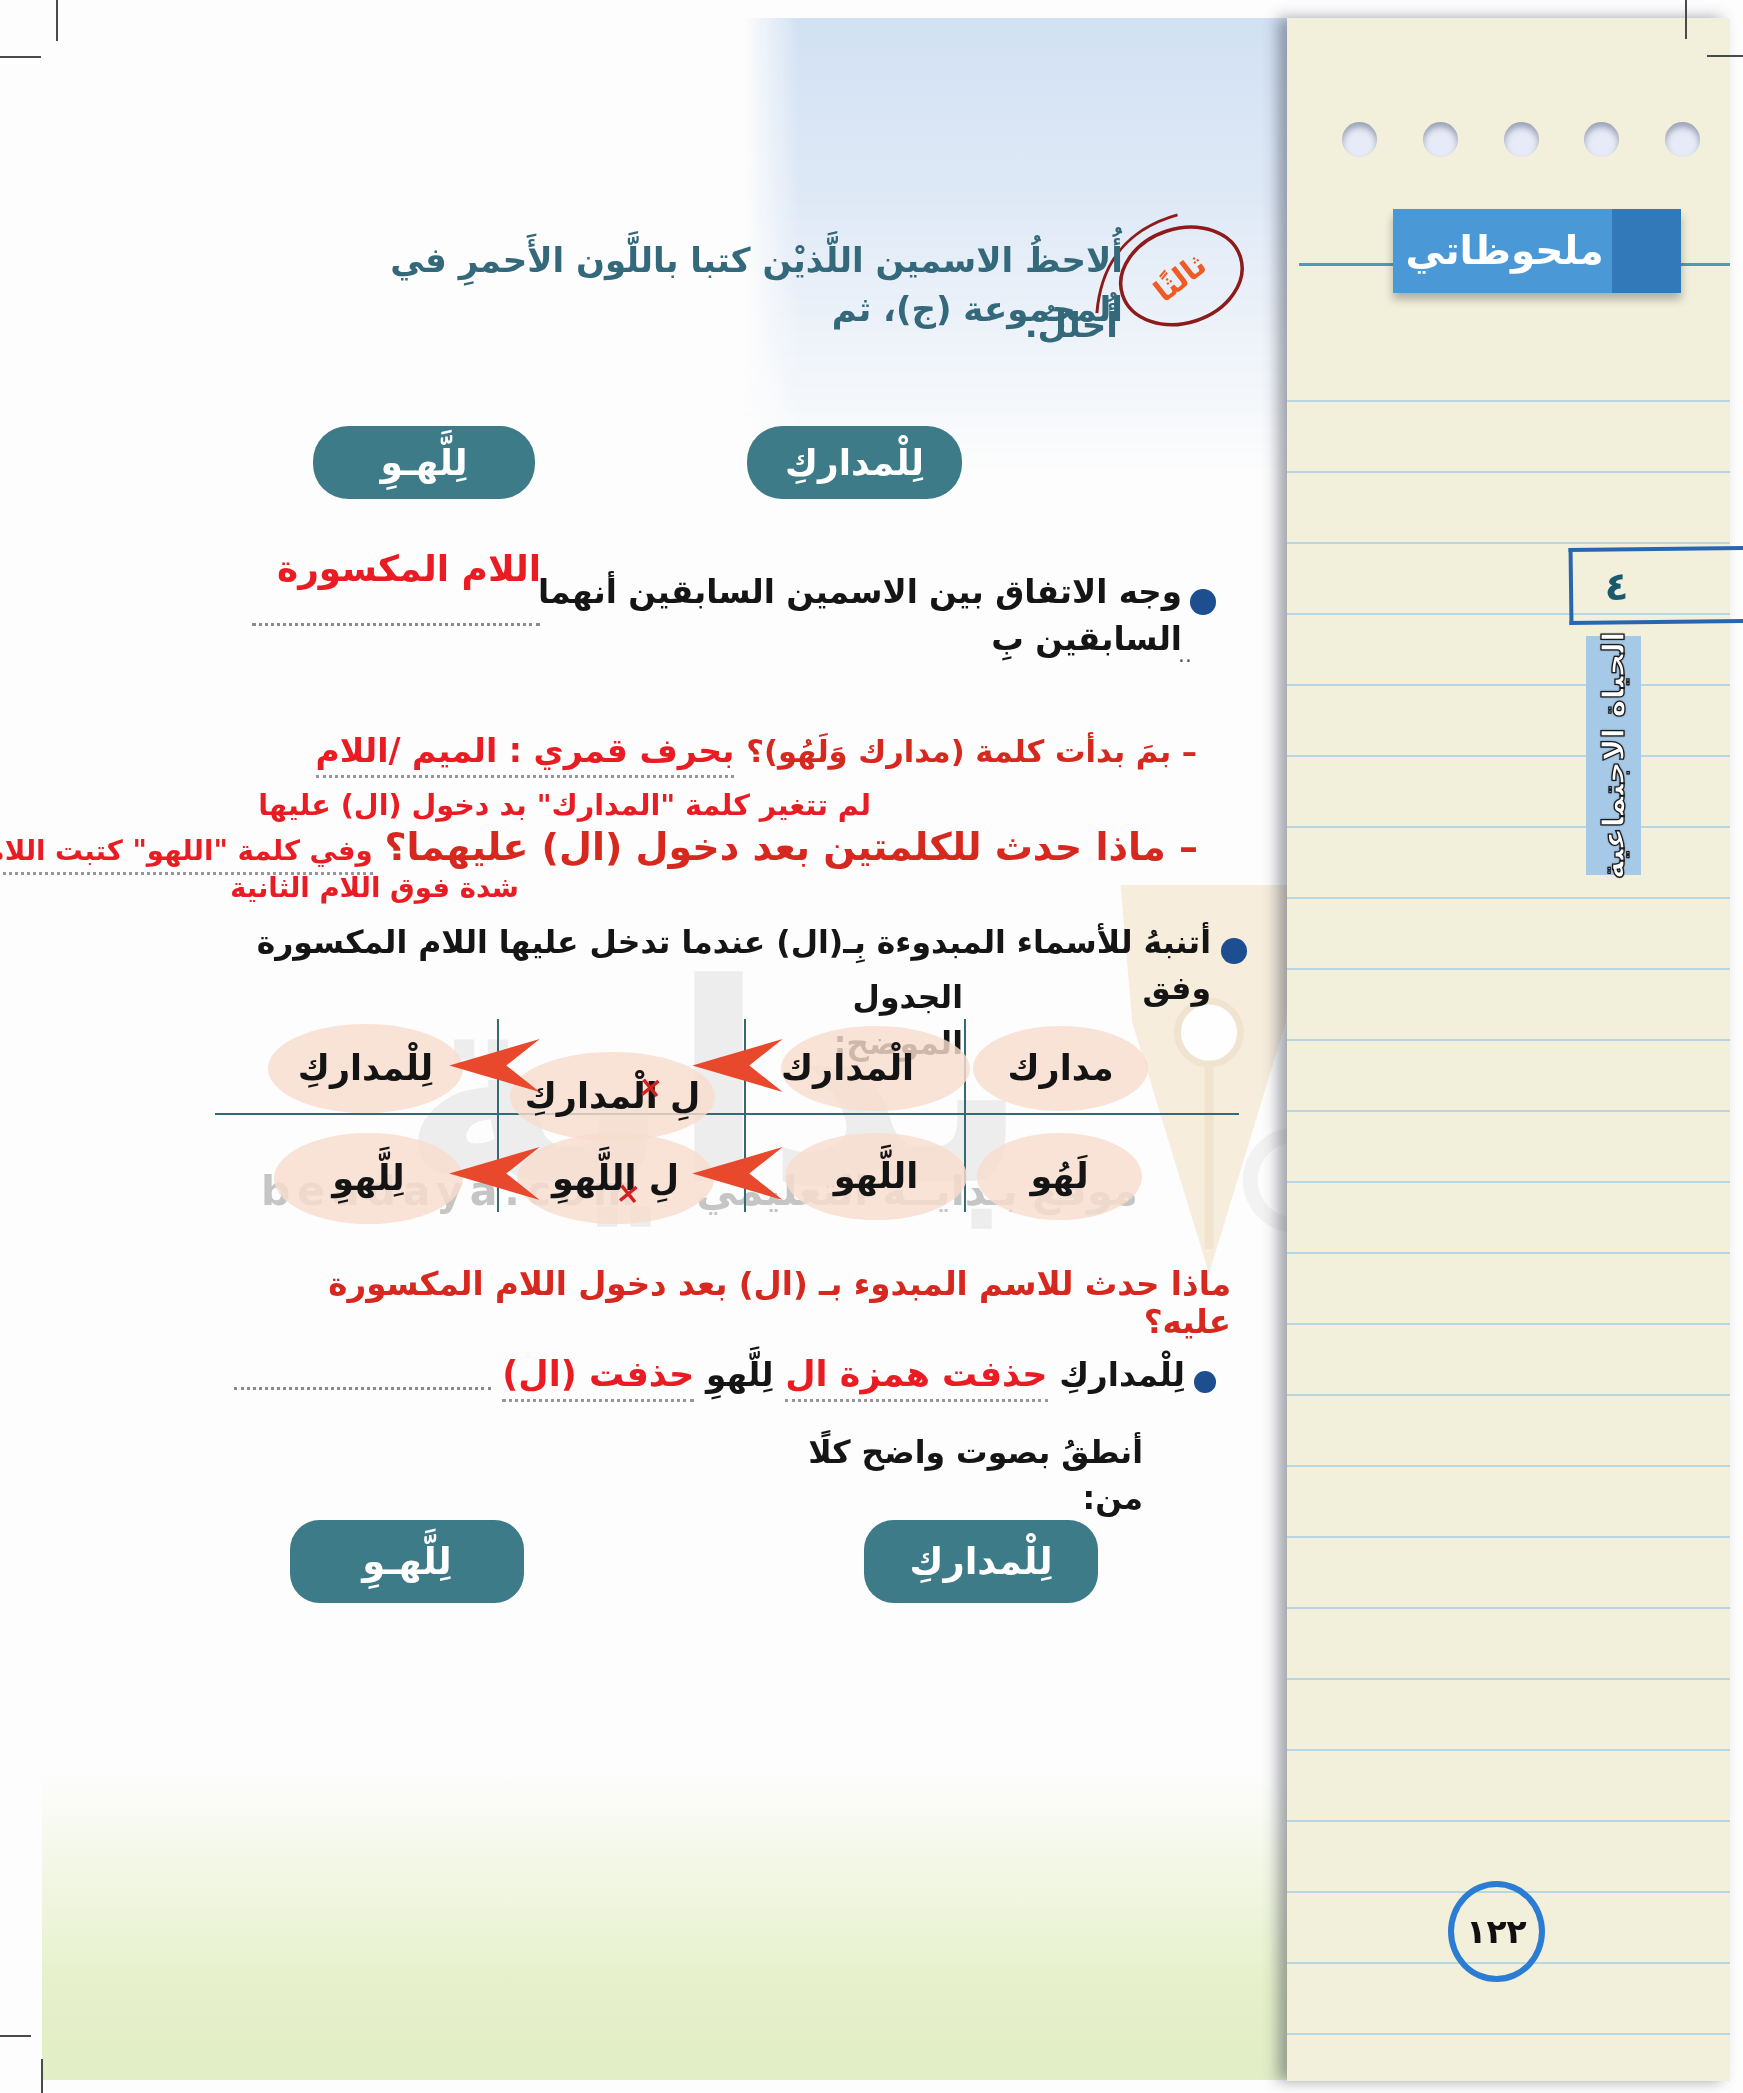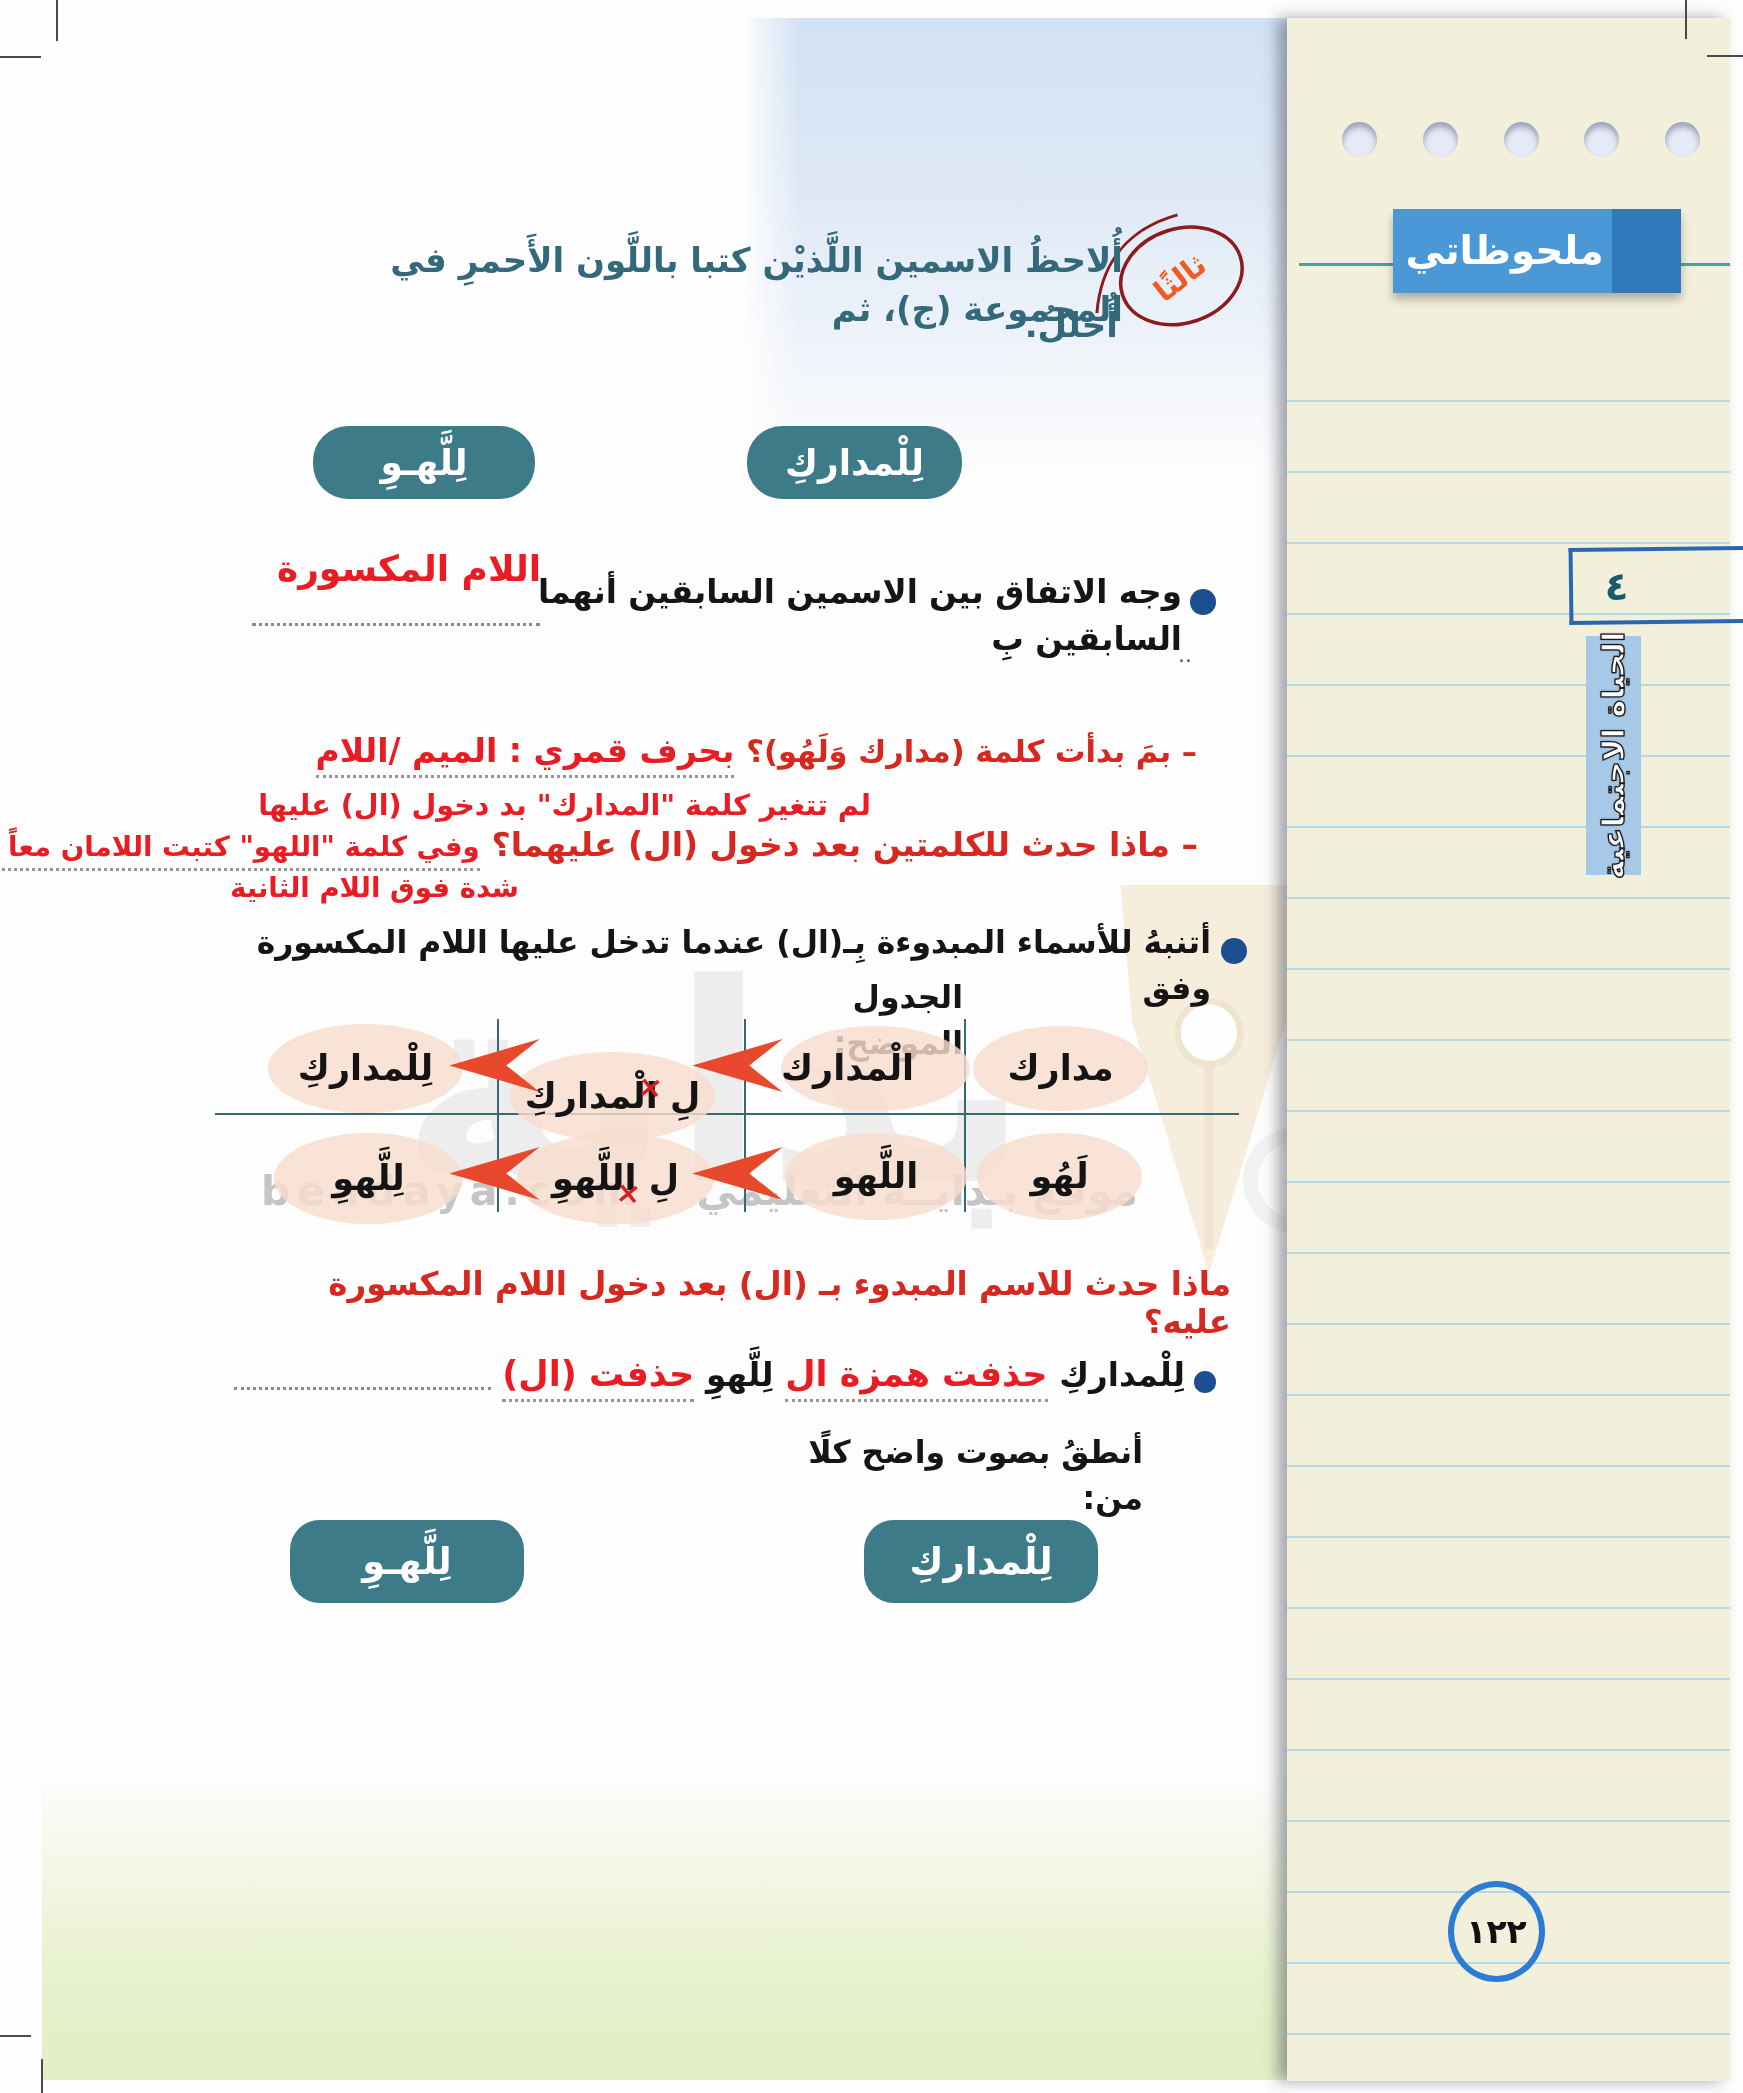--- a/index.html
+++ b/index.html
@@ -116,21 +116,21 @@
   <div class="abs" style="left:1178px;top:642px;font-size:21.7px;color:#555;z-index:2;">..</div>
 
   <div class="abs flexrow" style="left:330px;top:731px;width:867px;">
     <span class="red-q" style="font-size:30.5px;white-space:nowrap;">– بمَ بدأت كلمة (مدارك وَلَهُو)؟</span>
     <span class="red-hand dotted-u" style="font-size:33px;white-space:nowrap;">بحرف قمري : الميم /اللام</span>
   </div>
 
   <div class="abs rtl red-hand" style="left:71px;top:788px;width:800px;font-size:28.6px;">لم تتغير كلمة "المدارك" بد دخول (ال) عليها</div>
 
   <div class="abs flexrow" style="left:67px;top:825px;width:1131px;">
-    <span class="red-q" style="font-size:33px;white-space:nowrap;">– ماذا حدث للكلمتين بعد دخول (ال) عليهما؟</span>
+    <span class="red-q" style="font-size:38px;white-space:nowrap;">– ماذا حدث للكلمتين بعد دخول (ال) عليهما؟</span>
     <span class="red-hand dotted-u" style="font-size:27.6px;white-space:nowrap;">وفي كلمة "اللهو" كتبت اللامان معاً ووضعت</span>
   </div>
   <div class="abs red-hand" style="left:222px;top:871px;width:305px;font-size:27.6px;text-align:center;direction:rtl;">شدة فوق اللام الثانية</div>
 
   <div class="abs bullet" style="left:1221px;top:938px;"></div>
   <div class="abs rtl black-line" style="left:241px;top:920px;width:970px;font-size:31.5px;">أتنبهُ للأسماء المبدوءة بِـ(ال) عندما تدخل عليها اللام المكسورة وفق</div>
   <div class="abs rtl black-line" style="left:727px;top:951px;width:236px;font-size:31.5px;margin-top:24px;">الجدول الموضح:</div>
 
   <div class="abs tline" style="left:215px;top:1113px;width:1024px;height:2px;"></div>
   <div class="abs tline" style="left:497px;top:1019px;width:2px;height:193px;"></div>

